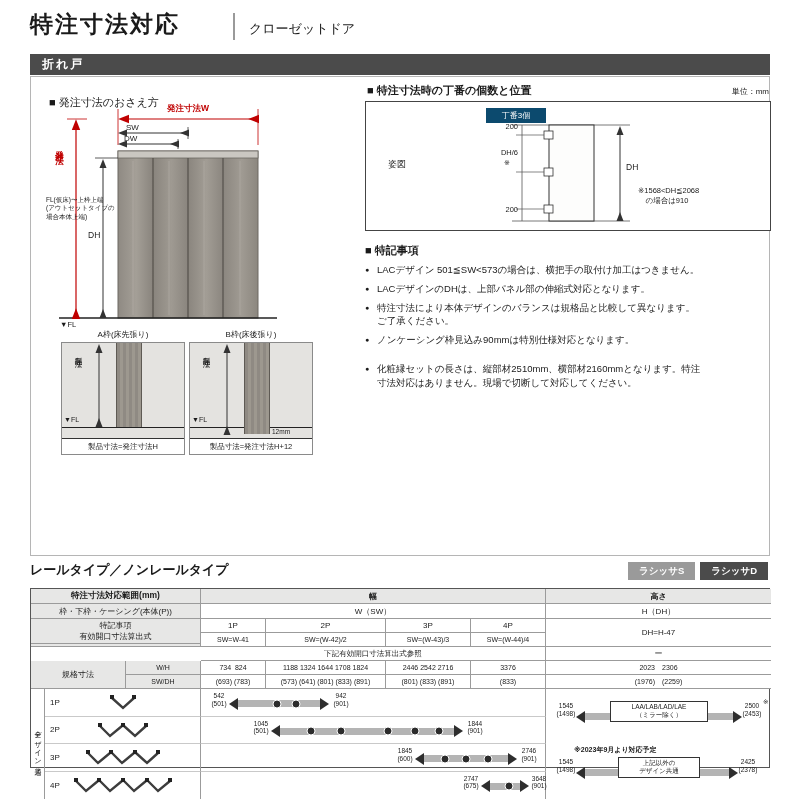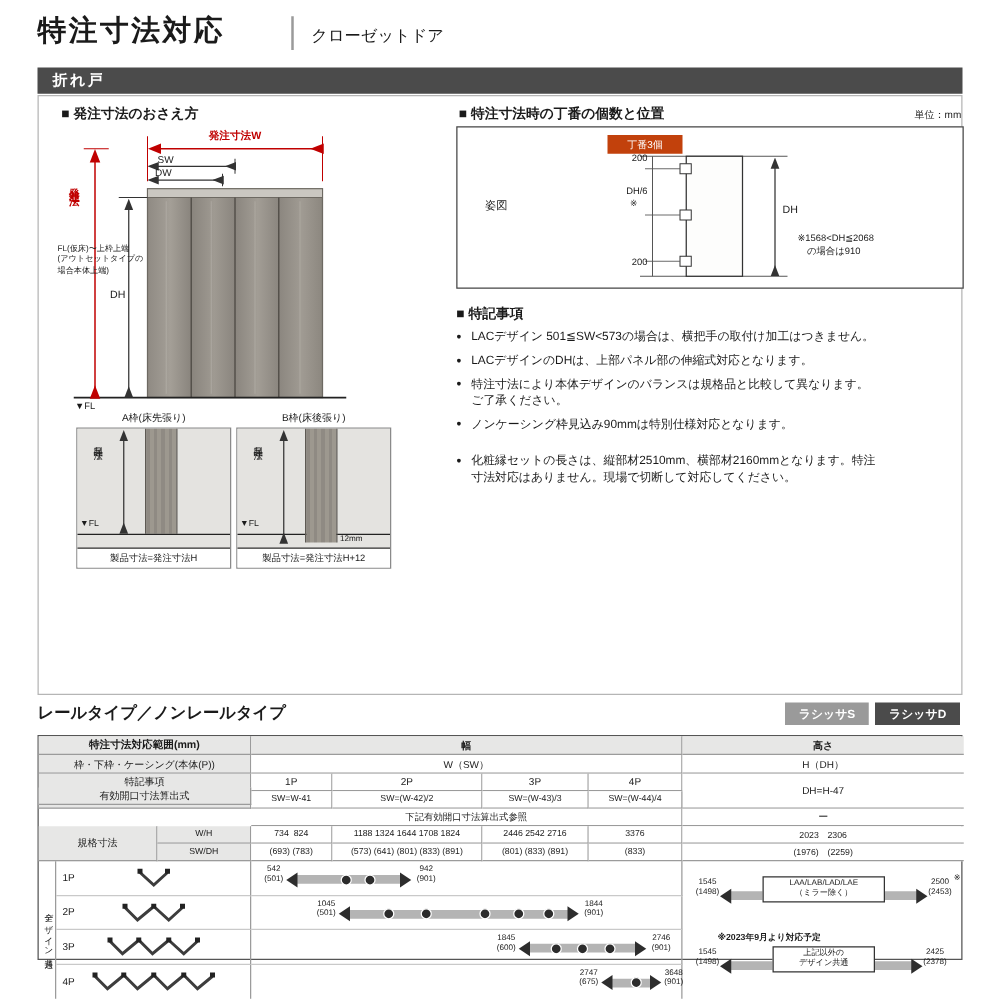--- a/index.html
+++ b/index.html
@@ -35,21 +35,21 @@
 <div class="page">
 
   <div class="abs" style="left:30px;top:9px;font-size:23px;font-weight:bold;letter-spacing:2px">特注寸法対応</div>
   <div class="abs" style="left:233px;top:13px;width:2px;height:27px;background:#9a9a9a"></div>
   <div class="abs" style="left:249px;top:20px;font-size:13px">クローゼットドア</div>
   <div class="abs" style="left:30px;top:54px;width:740px;height:21px;background:#4b4b4b;color:#fff;display:flex;align-items:center;padding-left:12px;font-size:12px;font-weight:bold;letter-spacing:2px">折れ戸</div>
 
   <div class="abs" style="left:30px;top:76px;width:740px;height:480px;border:1px solid #b5b5b5;background:#fff">
 
     <div class="abs" style="left:14px;top:6px;width:330px;height:250px">
-      <div class="abs" style="left:4px;top:0;font-size:11px;font-weight:bold">■ 発注寸法のおさえ方</div>
+      <div class="abs" style="left:4px;top:12px;font-size:11px;font-weight:normal">■ 発注寸法のおさえ方</div>
       <svg class="abs" style="left:0;top:0" width="330" height="250" viewBox="0 0 330 250">
         <defs>
           <linearGradient id="wood" x1="0" y1="0" x2="1" y2="0">
             <stop offset="0" stop-color="#8f8a83"></stop>
               <stop offset="0.13" stop-color="#a49f97"></stop>
             <stop offset="0.25" stop-color="#89847d"></stop>
               <stop offset="0.38" stop-color="#9f9a92"></stop>
             <stop offset="0.5" stop-color="#8a857e"></stop>
               <stop offset="0.63" stop-color="#a29d95"></stop>
             <stop offset="0.75" stop-color="#8b867f"></stop>
@@ -139,21 +139,21 @@
           <rect x="183" y="23" width="45" height="96" fill="#fdfdfc" stroke="#333"></rect>
           <rect x="178" y="29" width="9" height="8" fill="#fff" stroke="#333" stroke-width="0.8"></rect>
           <rect x="178" y="66" width="9" height="8" fill="#fff" stroke="#333" stroke-width="0.8"></rect>
           <rect x="178" y="103" width="9" height="8" fill="#fff" stroke="#333" stroke-width="0.8"></rect>
           <line x1="150" y1="33" x2="178" y2="33" stroke="#555" stroke-width="0.7"></line>
           <line x1="150" y1="70" x2="178" y2="70" stroke="#555" stroke-width="0.7"></line>
           <line x1="150" y1="107" x2="178" y2="107" stroke="#555" stroke-width="0.7"></line>
           <line x1="156" y1="23" x2="156" y2="119" stroke="#555" stroke-width="0.8"></line>
           <line x1="254" y1="28" x2="254" y2="114" stroke="#333" stroke-width="1" marker-start="url(#ar)" marker-end="url(#ar)"></line>
         </svg>
-        <div class="abs" style="left:120px;top:6px;width:60px;height:15px;background:#c2410c;color:#fff;font-size:8px;display:flex;align-items:center;justify-content:center">丁番3個</div>
+        <div class="abs" style="left:120px;top:6px;width:60px;height:15px;background:#0c4a6e;color:#fff;font-size:8px;display:flex;align-items:center;justify-content:center">丁番3個</div>
         <span class="abs" style="left:22px;top:56px;font-size:9px">姿図</span>
         <span class="abs" style="left:126px;top:20px;width:26px;text-align:right;font-size:7.5px">200</span>
         <span class="abs" style="left:118px;top:46px;width:34px;text-align:right;font-size:7.5px">DH/6</span>
         <span class="abs" style="left:138px;top:57px;font-size:7px">※</span>
         <span class="abs" style="left:126px;top:103px;width:26px;text-align:right;font-size:7.5px">200</span>
         <span class="abs" style="left:259px;top:60px;font-size:8.5px;background:#fff;padding:0 1px">DH</span>
         <div class="abs" style="left:272px;top:84px;width:128px;font-size:7.5px;line-height:1.35;white-space:pre-line">※1568&lt;DH≦2068
 　の場合は910</div>
       </div>
     </div>

